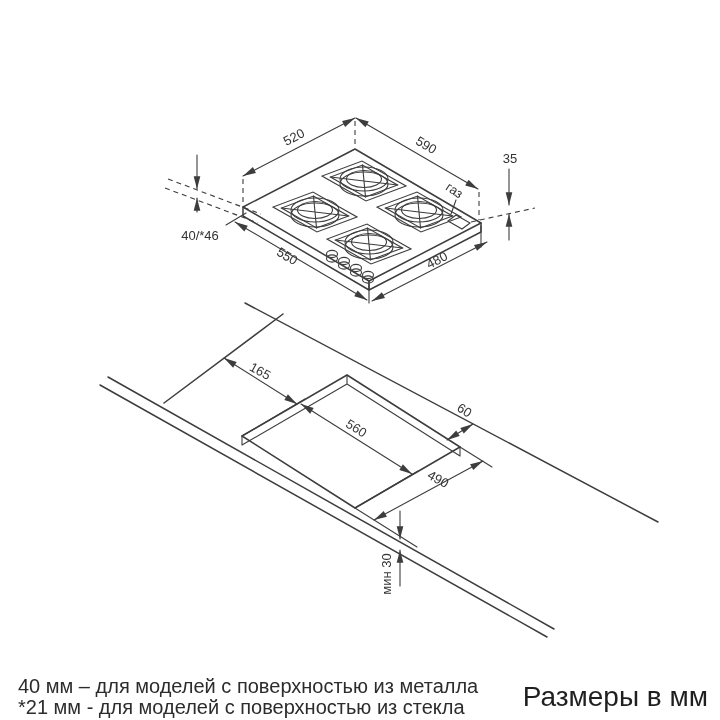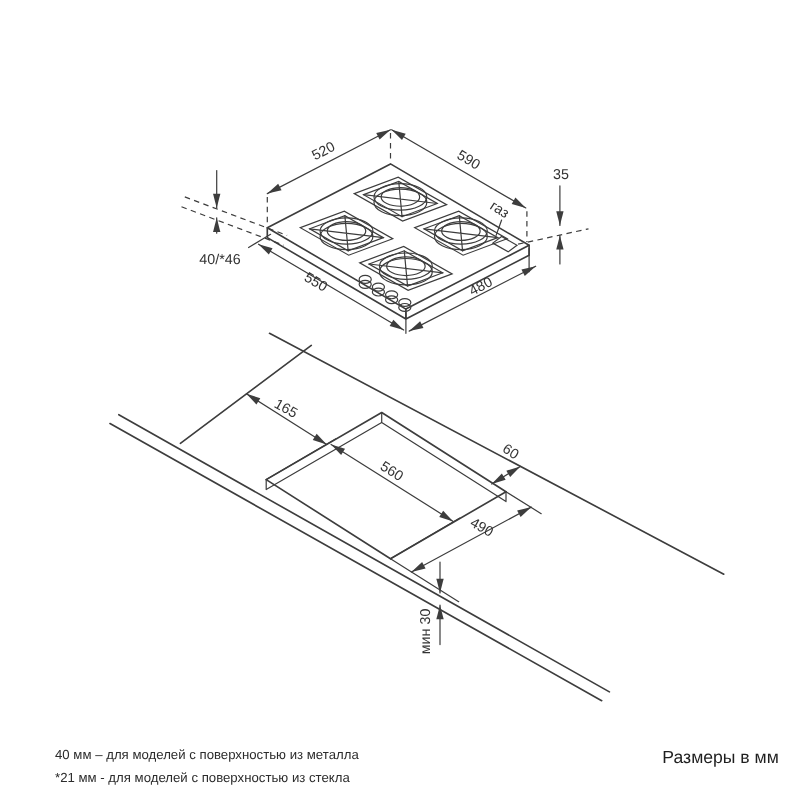--- a/index.html
+++ b/index.html
@@ -3,22 +3,22 @@
 <meta charset="utf-8">
 <style>
   html,body{margin:0;padding:0;background:#ffffff;}
   .page{position:relative;width:720px;height:720px;background:#ffffff;overflow:hidden;
         font-family:"Liberation Sans", sans-serif;}
   svg{position:absolute;left:0;top:0;}
   .obj{fill:none;stroke:#3d3d3d;stroke-width:1.5;stroke-linejoin:round;stroke-linecap:round;}
   .thin{fill:none;stroke:#3d3d3d;stroke-width:1.1;stroke-linecap:round;}
   .dash{fill:none;stroke:#3d3d3d;stroke-width:1.1;stroke-dasharray:5 4;stroke-linecap:butt;}
   .dimtxt{fill:#333333;font-size:13px;font-family:"Liberation Sans",sans-serif;}
-  .notes{position:absolute;left:18px;top:676px;color:#2c2c2c;font-size:12px;line-height:21px;margin-left:32px;}
-  .units{position:absolute;right:12px;top:681px;color:#1f1f1f;font-size:16px;}
+  .notes{position:absolute;left:18px;top:676px;color:#2c2c2c;font-size:20px;line-height:21px;}
+  .units{position:absolute;right:12px;top:681px;color:#1f1f1f;font-size:28px;}
 </style>
 </head>
 <body>
 
 <div class="page">
 
 <svg width="720" height="720" viewBox="0 0 720 720">
   <defs>
     <marker id="arrE" viewBox="0 0 12 8" refX="11.4" refY="4" markerWidth="13" markerHeight="9" orient="auto">
       <path d="M0.6,1.2 L11.4,4 L0.6,6.8 z" fill="#3d3d3d"></path>

